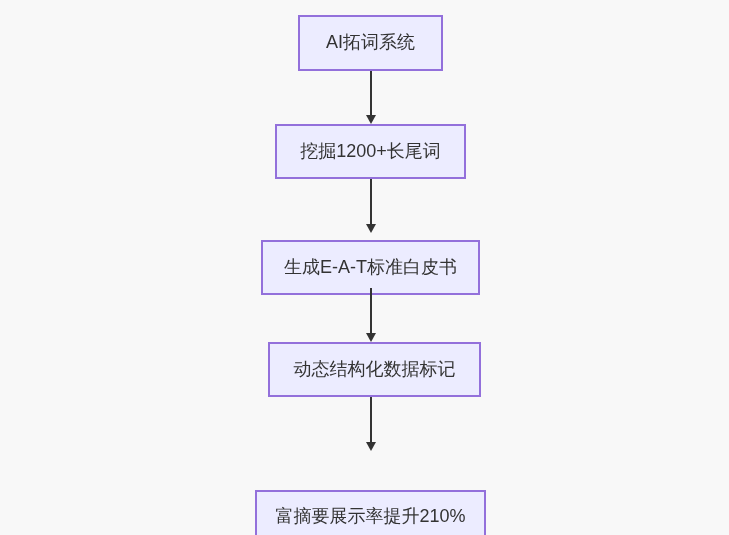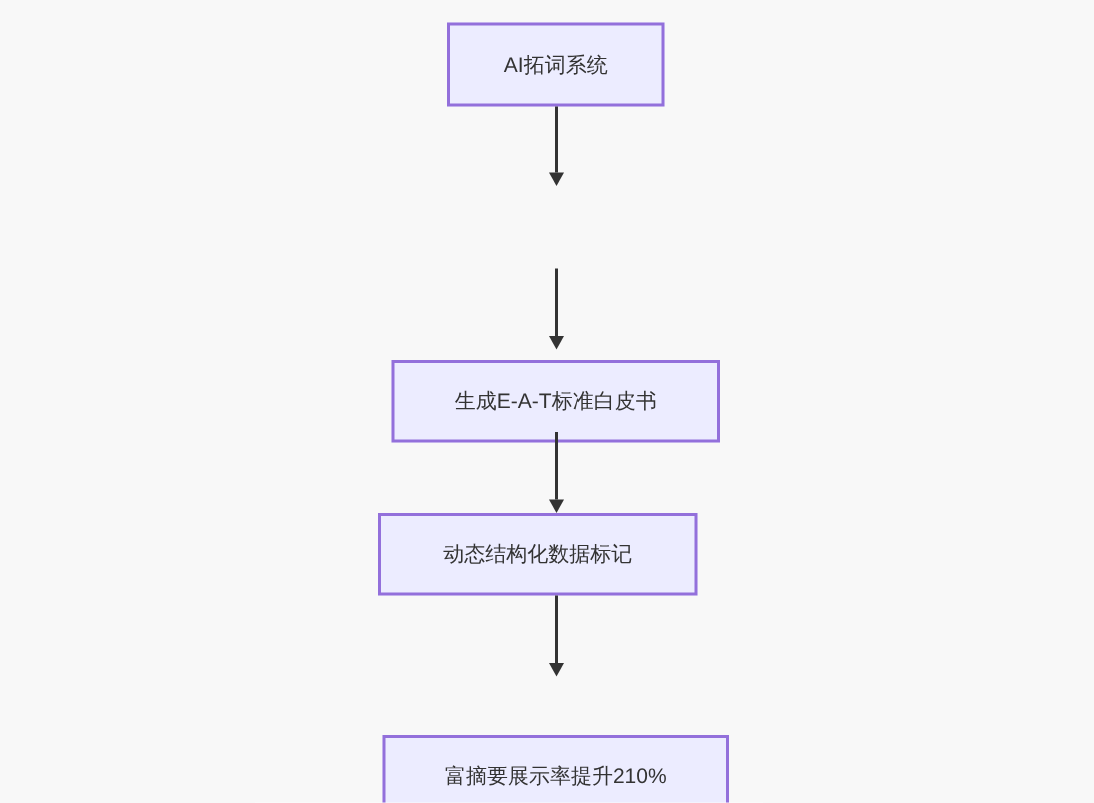--- a/index.html
+++ b/index.html
@@ -13,32 +13,32 @@
     height: 535px;
     background: var(--bg, #f8f8f8);
     overflow: hidden;
   }
   .node {
     position: absolute;
     box-sizing: border-box;
     background: var(--node-fill, #ECECFF);
     border: 2px solid var(--node-border, #9370DB);
     color: var(--text-color, #333333);
-    font-size: 14px;
+    font-size: 18px;
     display: flex;
     align-items: center;
     justify-content: center;
     text-align: center;
     white-space: nowrap;
     line-height: 1.2;
   }
   .node1 { left: 298px; top: 15px;  width: 145px; height: 56px; }
   .node2 { left: 275px; top: 124px; width: 191px; height: 55px; }
   .node3 { left: 261px; top: 240px; width: 219px; height: 55px; }
-  .node4 { left: 252px; top: 342px; width: 213px; height: 55px; }
+  .node4 { left: 268px; top: 342px; width: 213px; height: 55px; }
   .node5 { left: 255px; top: 451px; width: 231px; height: 54px; margin-top: 39px; }
 
   .edge {
     position: absolute;
     left: 365px;
     width: 11px;
     display: flex;
     flex-direction: column;
     align-items: center;
   }
@@ -67,20 +67,23 @@
 
   <div class="node node1">
     <span>AI拓词系统</span>
   </div>
 
   <div class="edge edge1">
     <span class="edge-line"></span>
     <span class="arrowhead"></span>
   </div>
 
+  <div class="node node2">
+    <span>挖掘1200+长尾词</span>
+  </div>
 
   <div class="edge edge2">
     <span class="edge-line"></span>
     <span class="arrowhead"></span>
   </div>
 
   <div class="node node3">
     <span>生成E-A-T标准白皮书</span>
   </div>
 

